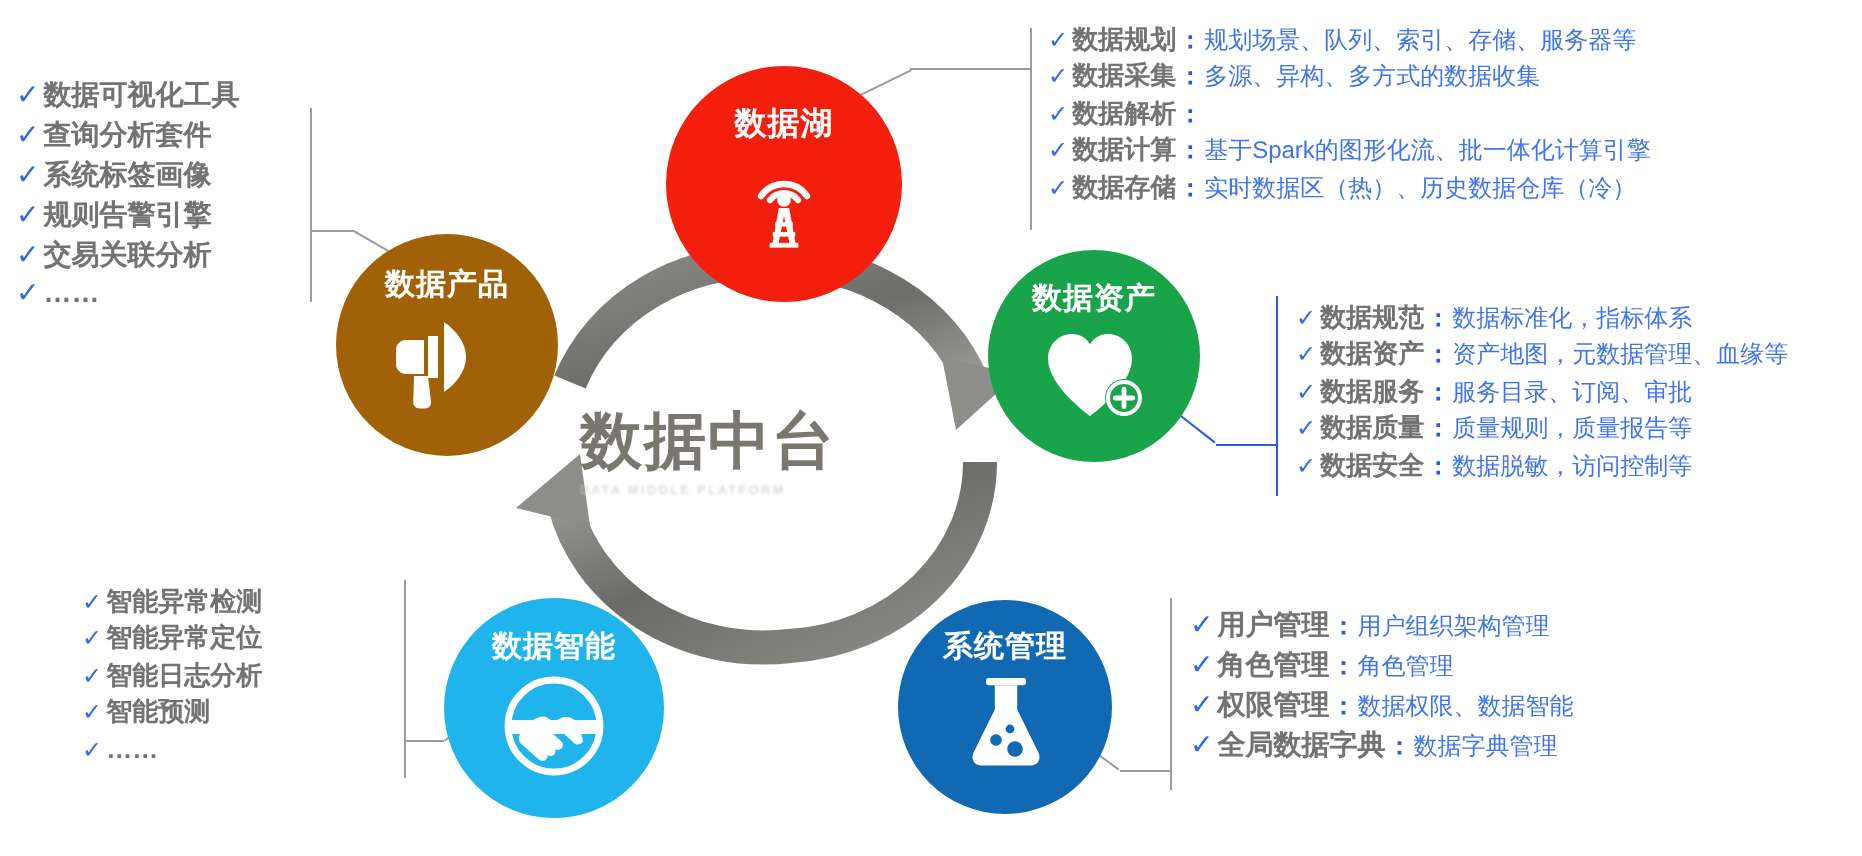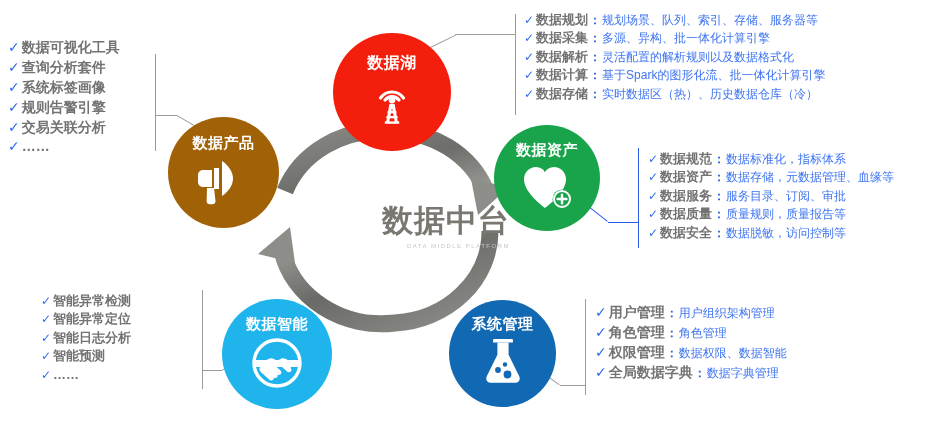--- a/index.html
+++ b/index.html
@@ -86,21 +86,21 @@
   #ring-wrap {
     position: absolute;
     left: 240px; top: 123px;
     width: 320px; height: 210px;
     z-index: 3;
   }
   #center-title-wrap {
     position: absolute;
     left: 290px; top: 205px;
     width: 220px;
-    text-align: right;
+    text-align: left;
     z-index: 5;
   }
   #center-title {
     font-size: 31px;
     font-weight: bold;
     color: #7A7771;
     letter-spacing: 1px;
     line-height: 1;
   }
   #center-subtitle {
@@ -338,27 +338,26 @@
     <div class="ann-line">
       <span class="tick">✓</span>
       <span class="term">数据规划</span>
       <span class="colon">：</span>
       <span class="desc">规划场景、队列、索引、存储、服务器等</span>
     </div>
     <div class="ann-line">
       <span class="tick">✓</span>
       <span class="term">数据采集</span>
       <span class="colon">：</span>
-      <span class="desc">多源、异构、批一体化计算引擎</span>
+      <span class="desc">多源、异构、多方式的数据收集</span>
     </div>
     <div class="ann-line">
       <span class="tick">✓</span>
       <span class="term">数据解析</span>
       <span class="colon">：</span>
-      <span class="desc">灵活配置的解析规则以及数据格式化</span>
     </div>
     <div class="ann-line">
       <span class="tick">✓</span>
       <span class="term">数据计算</span>
       <span class="colon">：</span>
       <span class="desc">基于Spark的图形化流、批一体化计算引擎</span>
     </div>
     <div class="ann-line">
       <span class="tick">✓</span>
       <span class="term">数据存储</span>
@@ -371,21 +370,21 @@
     <div class="ann-line">
       <span class="tick">✓</span>
       <span class="term">数据规范</span>
       <span class="colon">：</span>
       <span class="desc">数据标准化，指标体系</span>
     </div>
     <div class="ann-line">
       <span class="tick">✓</span>
       <span class="term">数据资产</span>
       <span class="colon">：</span>
-      <span class="desc">数据存储，元数据管理、血缘等</span>
+      <span class="desc">资产地图，元数据管理、血缘等</span>
     </div>
     <div class="ann-line">
       <span class="tick">✓</span>
       <span class="term">数据服务</span>
       <span class="colon">：</span>
       <span class="desc">服务目录、订阅、审批</span>
     </div>
     <div class="ann-line">
       <span class="tick">✓</span>
       <span class="term">数据质量</span>

